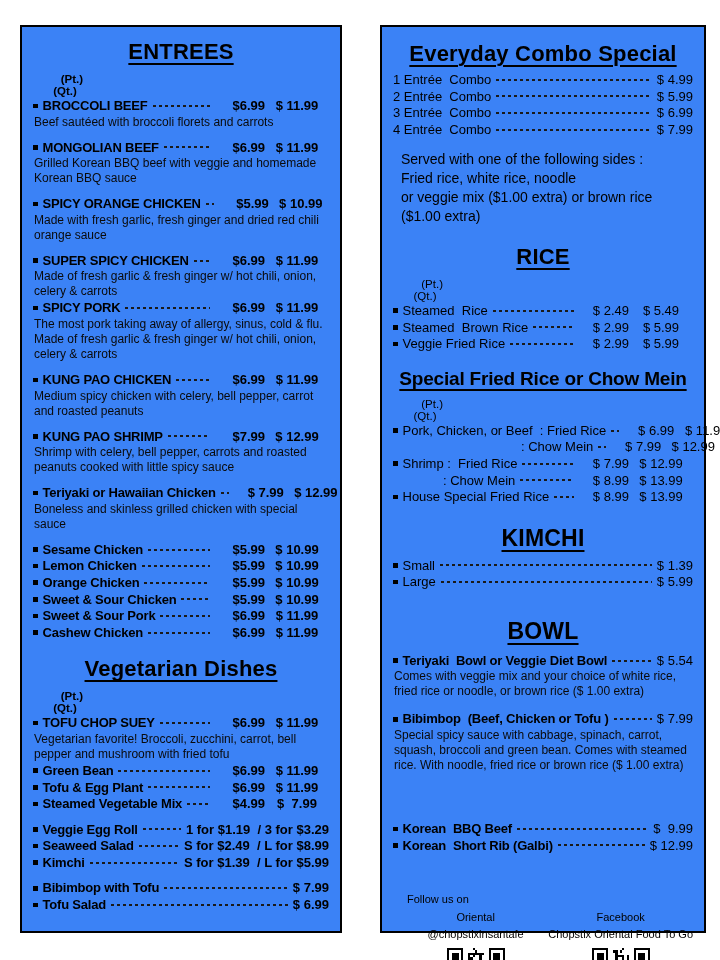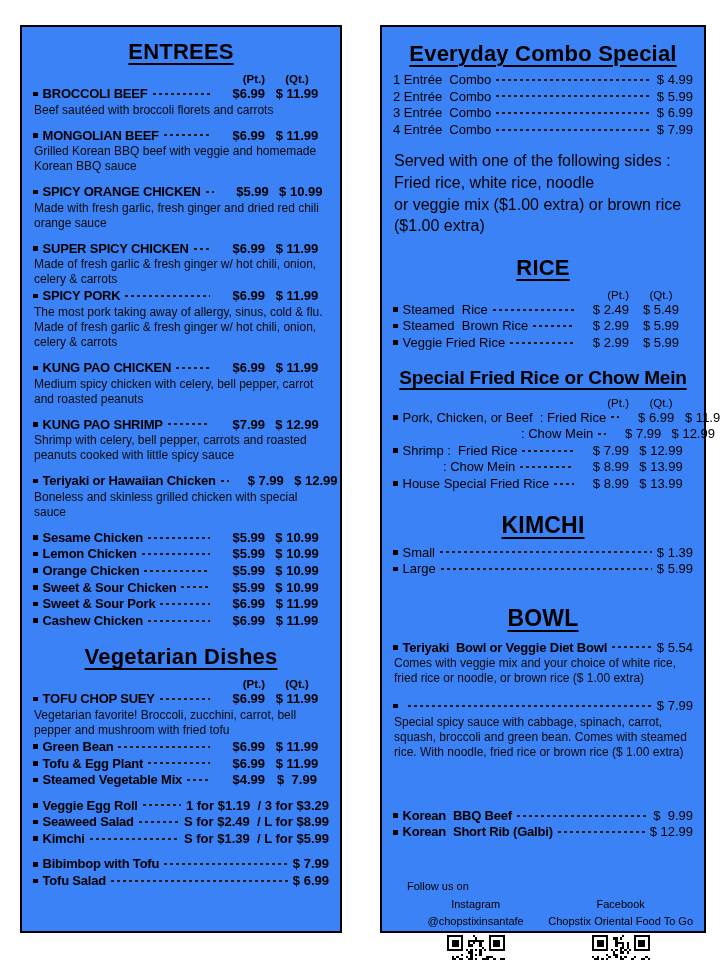--- a/index.html
+++ b/index.html
@@ -23,39 +23,39 @@
     text-decoration:underline; text-decoration-thickness:2px; text-underline-offset:4px;
   }
   #section-entrees .section-title { margin-top:6px; }
   #section-combo .section-title { margin-top:8px; }
   #section-vegetarian .section-title { margin-top:16px; }
   #section-special-fried .section-title { font-size:19px; letter-spacing:-0.2px; margin-top:16px; white-space:nowrap; }
   #section-rice .section-title { margin-top:18px; }
   #section-kimchi .section-title { font-size:23px; margin-top:20px; }
   #section-bowl .section-title { font-size:23px; margin-top:28px; }
 
-  .colhead { display:flex; font-size:11.5px; margin:8px 0 1px 0; }
+  .colhead { display:flex; font-size:11.5px; margin:8px 0 1px 0;flex-direction:column; }
   .colhead .sp { flex:1; }
   .colhead .pt, .colhead .qt { font-weight:normal; }
 
   .mitem { margin-top:0; }
   .mrow { display:flex; align-items:center; font-size:13px; line-height:1.2; margin-top:1px; }
   .bullet { width:4.5px; height:4.5px; background:#000; margin-right:5px; flex:0 0 auto; }
   .mname { white-space:pre; font-weight:bold; letter-spacing:-0.2px; }
   .mname.reg { font-weight:normal; letter-spacing:0; }
   .leader {
     flex:1 1 auto; min-width:8px; height:2px; margin:0 5px; align-self:center;
     background:repeating-linear-gradient(90deg,#1a1a1a 0 3px,transparent 3px 6px);
   }
   .pt { width:50px; text-align:right; white-space:pre; flex:0 0 auto; }
   .qt { width:64px; text-align:center; white-space:pre; flex:0 0 auto; }
   .price { text-align:right; white-space:pre; flex:0 0 auto; }
   .pb .pt, .pb .qt, .pb .price { font-weight:bold; }
   .mdesc { font-size:12px; line-height:1.25; margin:1px 0 0 1px; color:#0a0a0a; }
-  .note { font-size:16px; line-height:1.35; margin-left:1px; }
+  .note { font-size:14px; line-height:1.35; margin-left:8px; }
   .notes { margin-top:13px; }
 
   footer { margin-top:40px; font-size:11px; }
   .follow-label { margin-left:14px; }
   .social-cols { display:flex; margin-top:4px; }
   .social-col { text-align:center; }
   .social-col.ig { width:150px; margin-left:18px; }
   .social-col.fb { width:156px; margin-left:8px; }
   .social-line { line-height:1.5; white-space:nowrap; }
   .qr { margin-top:6px; }
@@ -445,20 +445,21 @@
             <span class="bullet"></span>
             <span class="mname">Teriyaki  Bowl or Veggie Diet Bowl</span>
             <span class="leader"></span>
             <span class="price">$ 5.54</span>
           </div>
           <div class="mdesc">Comes with veggie mix and your choice of white rice, fried rice or noodle, or brown rice ($ 1.00 extra)</div>
         </div>
         <div class="mitem" style="margin-top: 12px;">
           <div class="mrow">
             <span class="bullet"></span>
+            <span class="mname">Bibimbop  (Beef, Chicken or Tofu )</span>
             <span class="leader"></span>
             <span class="price">$ 7.99</span>
           </div>
           <div class="mdesc">Special spicy sauce with cabbage, spinach, carrot, squash, broccoli and green bean. Comes with steamed rice. With noodle, fried rice or brown rice ($ 1.00 extra)</div>
         </div>
         <div class="mitem" style="margin-top: 48px;">
           <div class="mrow">
             <span class="bullet"></span>
             <span class="mname">Korean  BBQ Beef</span>
             <span class="leader"></span>
@@ -472,21 +473,21 @@
             <span class="leader"></span>
             <span class="price">$ 12.99</span>
           </div>
         </div>
       </div>
     </div>
   <footer>
     <div class="follow-label">Follow us on</div>
     <div class="social-cols">
       <div class="social-col ig">
-        <div class="social-line">Instagram</div>
+        <div class="social-line">Oriental</div>
         <div class="social-line">@chopstixinsantafe</div>
         <svg class="qr" id="qr-instagram" width="58" height="58" viewBox="0 0 25 25" shape-rendering="crispEdges">
             <rect x="0" y="0" width="1" height="1" fill="#000"></rect>
             <rect x="1" y="0" width="1" height="1" fill="#000"></rect>
             <rect x="2" y="0" width="1" height="1" fill="#000"></rect>
             <rect x="3" y="0" width="1" height="1" fill="#000"></rect>
             <rect x="4" y="0" width="1" height="1" fill="#000"></rect>
             <rect x="5" y="0" width="1" height="1" fill="#000"></rect>
             <rect x="6" y="0" width="1" height="1" fill="#000"></rect>
             <rect x="11" y="0" width="1" height="1" fill="#000"></rect>

